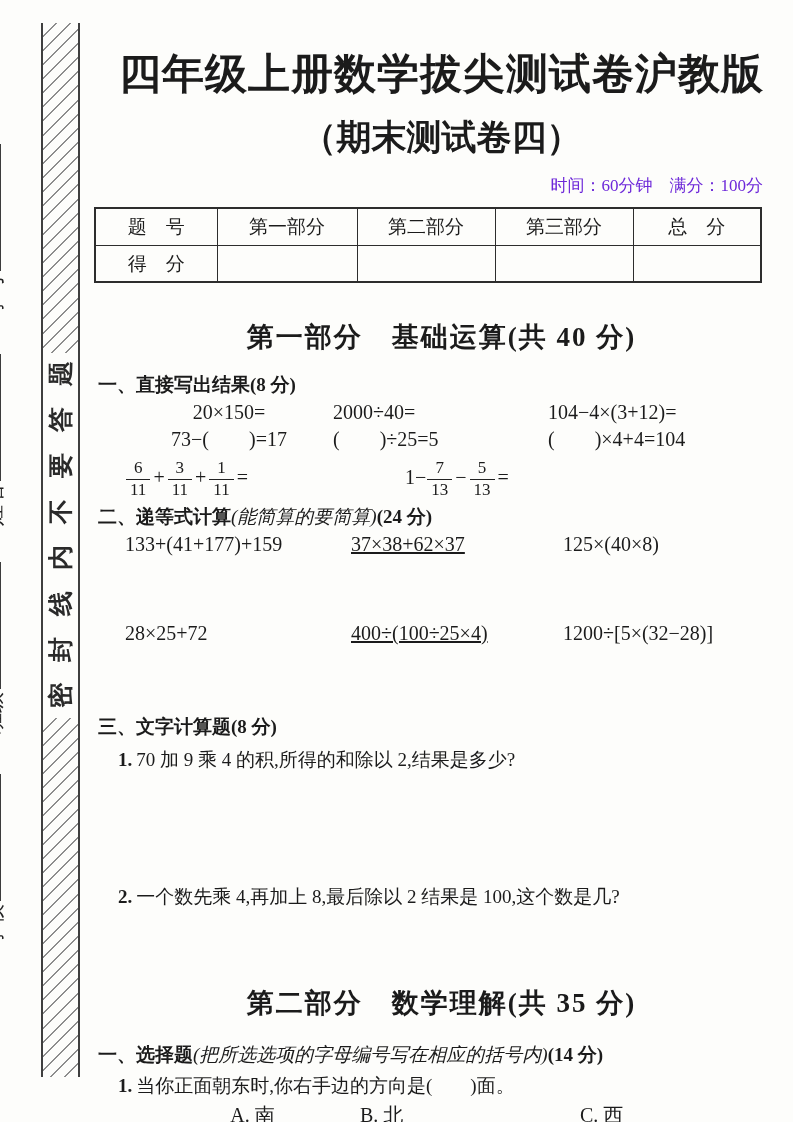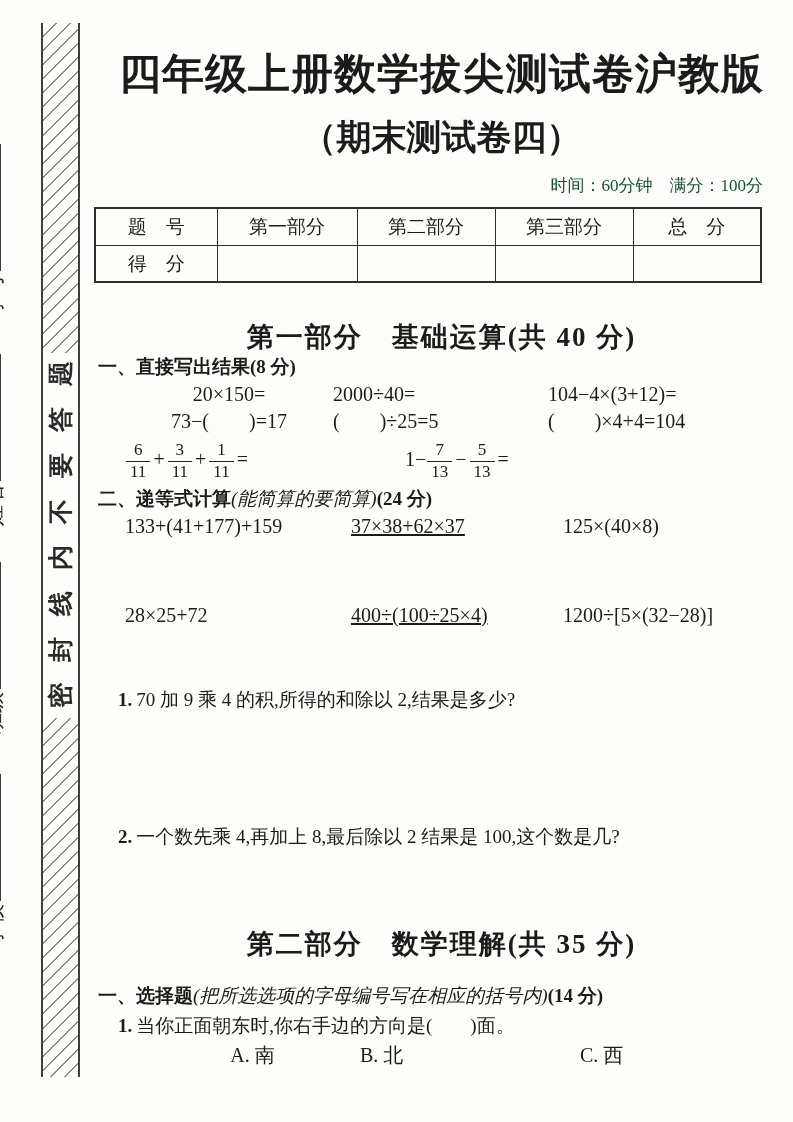--- a/index.html
+++ b/index.html
@@ -84,21 +84,21 @@
     margin-top: 16px;
     text-align: center;
     font-size: 35px;
     font-weight: bold;
   }
   .exam-info {
     margin-top: 13px;
     text-align: right;
     padding-right: 30px;
     font-size: 17px;
-    color: #14532d;
+    color: #6d28d9;
   }
 
   table.score-table {
     border-collapse: collapse;
     margin: 10px 0 0 4px;
     border: 2px solid #2d2d2d;
   }
   table.score-table td {
     border: 1.5px solid #2d2d2d;
     text-align: center;
@@ -112,20 +112,21 @@
     font-size: 27px;
     font-weight: bold;
     letter-spacing: 2px;
     margin-top: 36px;
   }
 
   .sec-title {
     padding-left: 8px;
     font-size: 19px;
     font-weight: bold;
+    margin-top: 18px;
     line-height: 1.25;
   }
   .sec-title .kai { font-weight: normal; font-style: italic; }
 
   .eq-row {
     display: flex;
     padding-left: 35px;
     font-size: 20px;
     line-height: 24px;
     margin-top: 3px;
@@ -285,20 +286,21 @@
     <div class="workspace-sm"></div>
 
     <div class="eq-row calc-row">
       <div class="c1">28×25+72</div>
       <div class="c2">400÷(100÷25×4)</div>
       <div class="c3">1200÷[5×(32−28)]</div>
     </div>
 
     <div class="workspace-md"></div>
 
+    <div class="sec-title">三、文字计算题(8 分)</div>
 
     <div class="word-problem" id="word1">
       <span class="qnum">1.</span><span>70 加 9 乘 4 的积,所得的和除以 2,结果是多少?</span>
     </div>
 
     <div class="word-problem" id="word2">
       <span class="qnum">2.</span><span>一个数先乘 4,再加上 8,最后除以 2 结果是 100,这个数是几?</span>
     </div>
 
     <div class="part-heading" id="part2-heading">第二部分　数学理解(共 35 分)</div>

